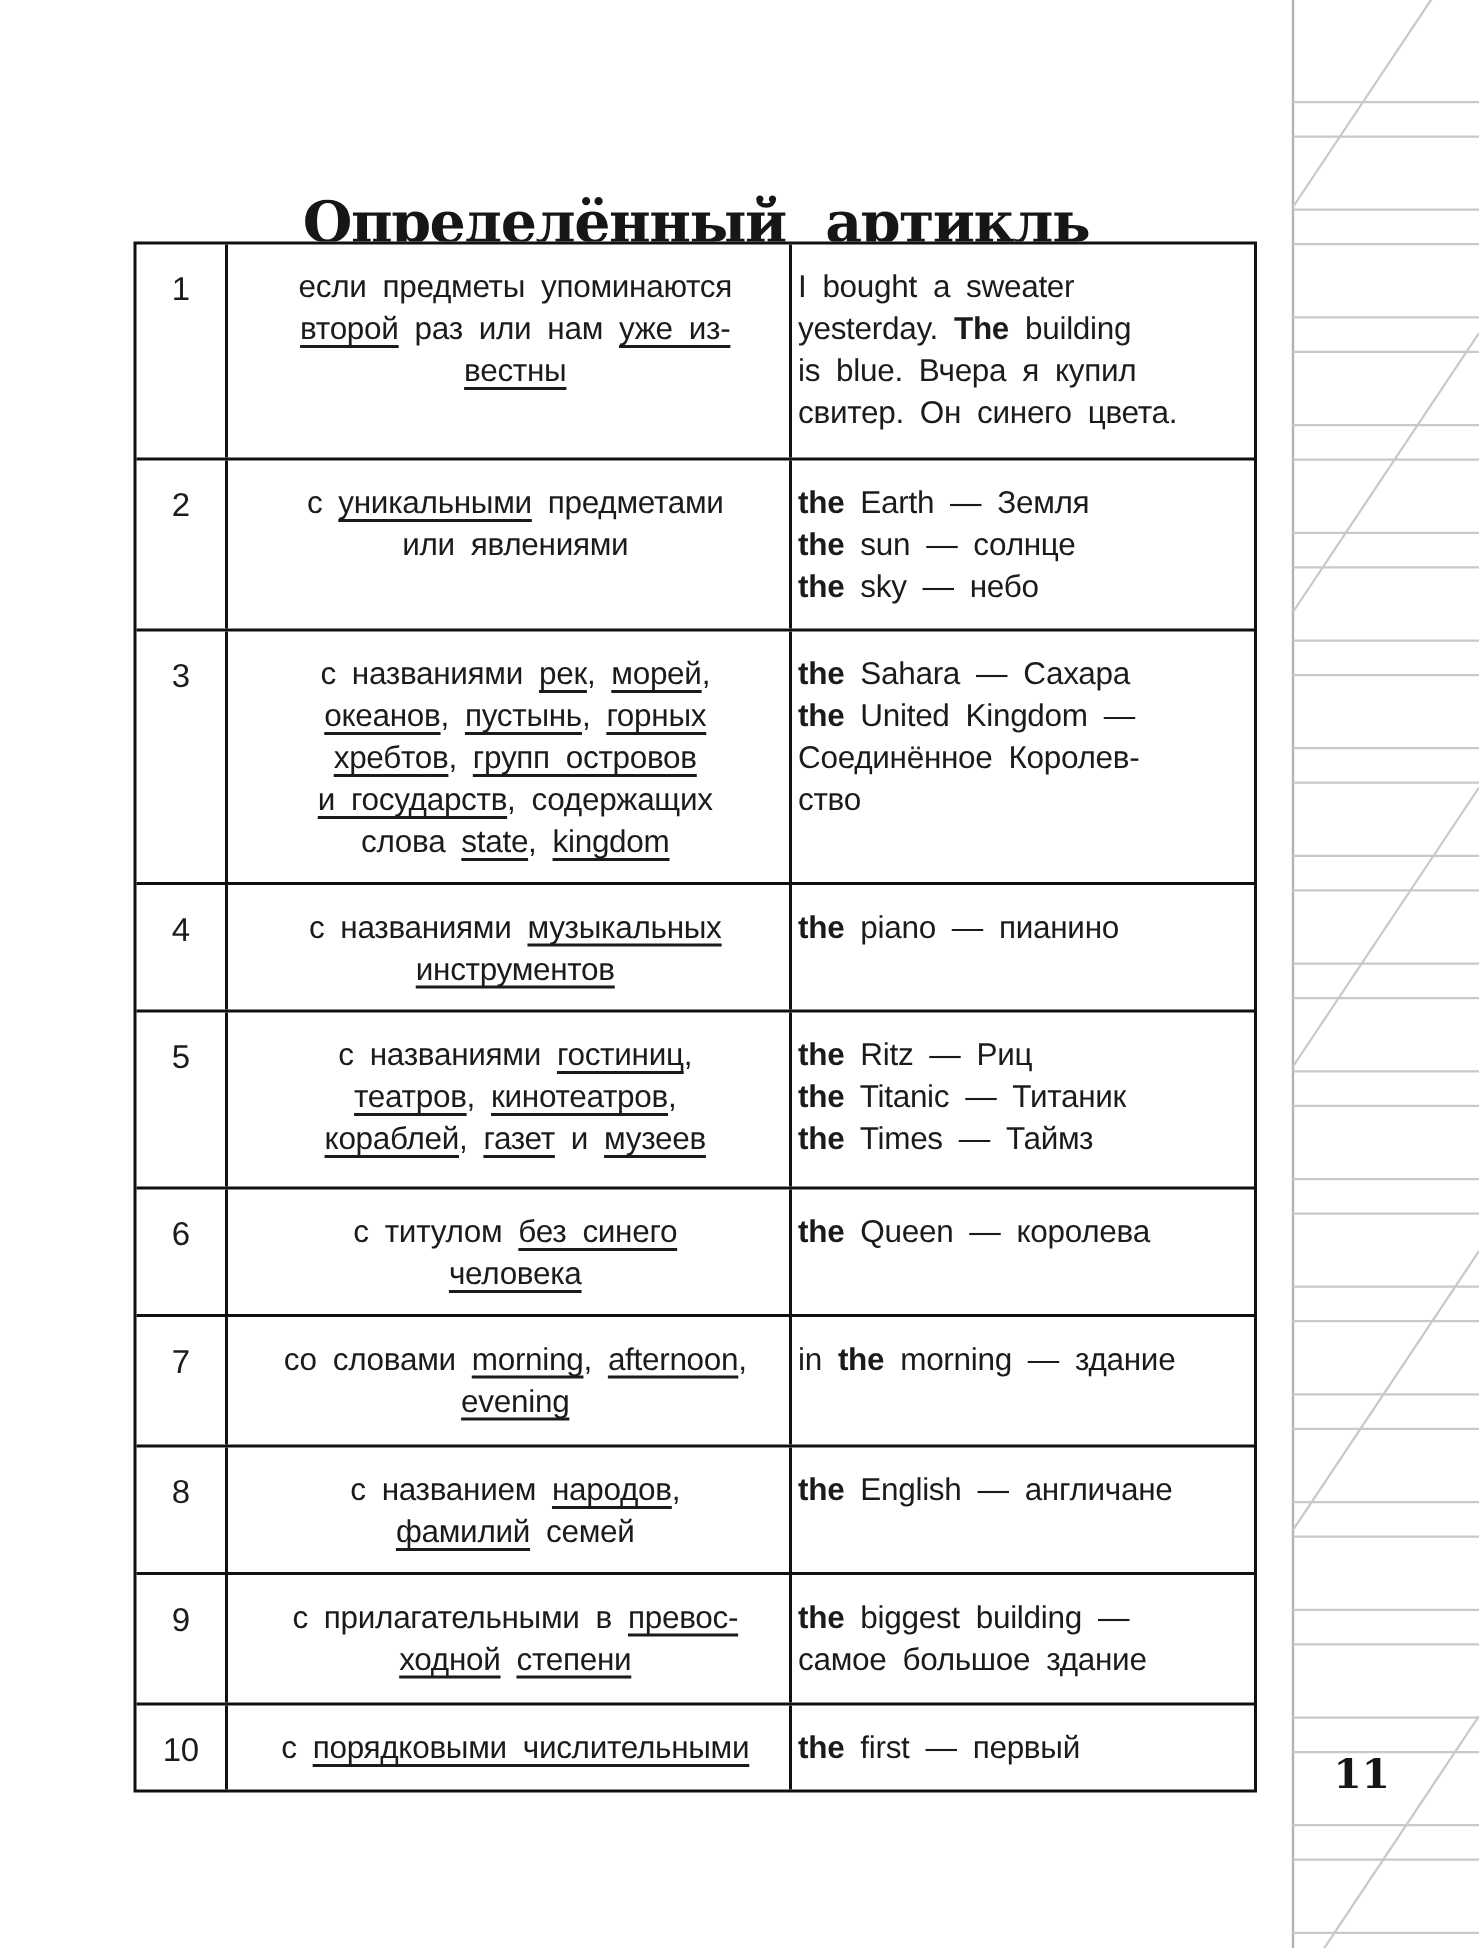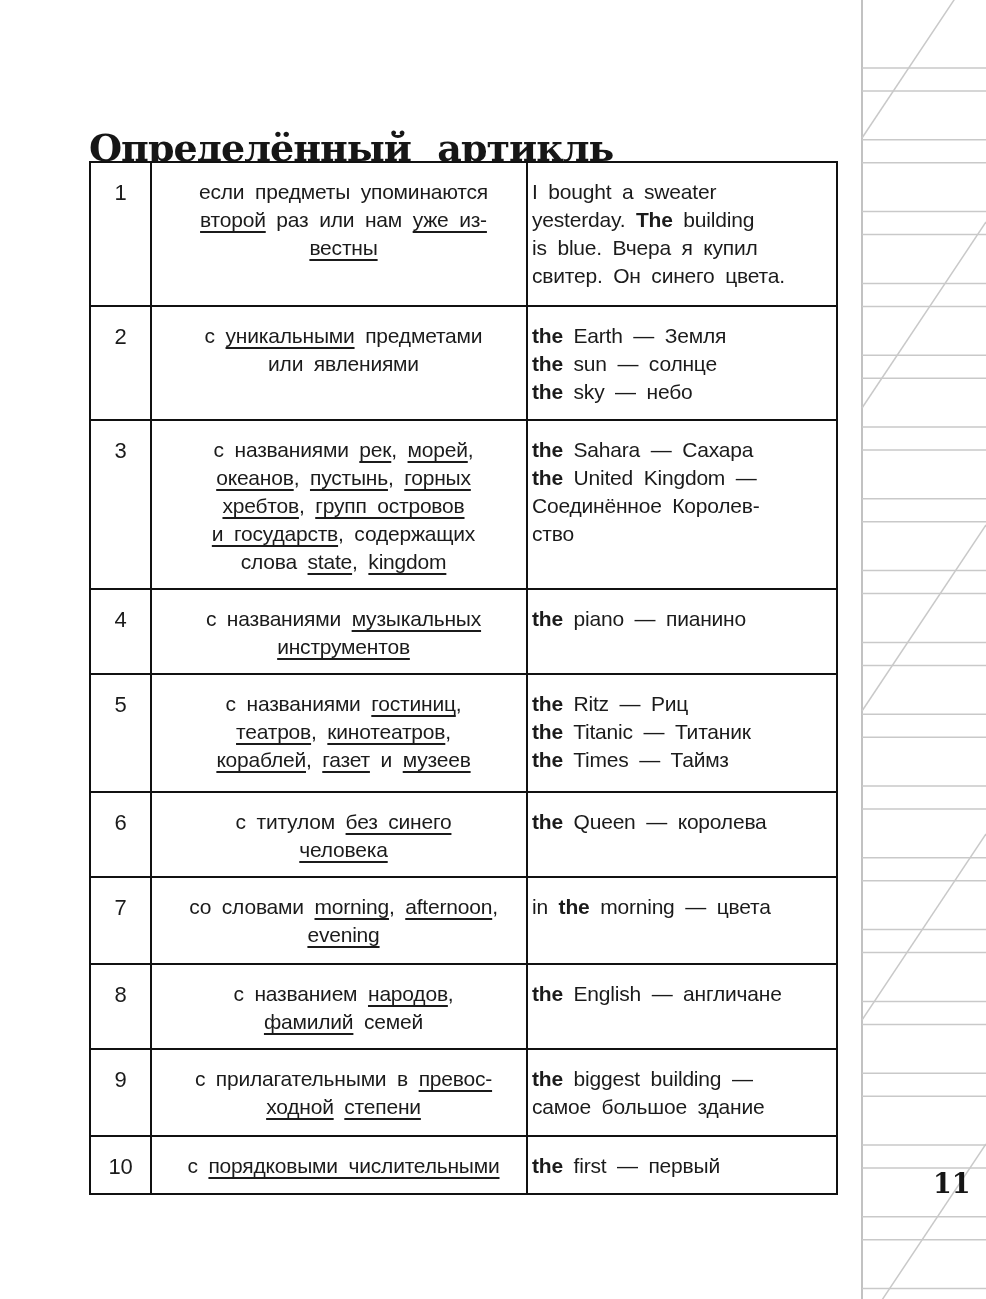--- a/index.html
+++ b/index.html
@@ -9,21 +9,21 @@
     color: #1b1b1b;
     font-family: "Liberation Sans", sans-serif;
     position: relative;
     overflow: hidden;
   }
 
   .page-title {
     position: absolute;
     left: 89px; top: 102px;
     width: 750px;
-    text-align: left;
+    text-align: center;
     font-family: "DejaVu Serif", serif;
     font-weight: bold;
     font-size: 38px;
     line-height: 1.1;
     letter-spacing: -1px;
     word-spacing: 14px;
     color: #161616;
   }
 
   .gtable {
@@ -73,21 +73,20 @@
     width: 131px; height: 1299px;
   }
 
   .page-num {
     position: absolute;
     left: 889px; top: 1168px;
     font-family: "DejaVu Serif", serif;
     font-weight: bold;
     font-size: 27px;
     color: #161616;
-    margin-left: 44px;
   }
 </style>
 </head>
 <body>
 
 <h1 class="page-title">Определённый артикль</h1>
 
 <div class="gtable" id="gtable">
     <div class="grow" style="min-height: 142px;">
       <div class="cell cell-num">1</div>
@@ -115,21 +114,21 @@
       <div class="cell cell-ex"><span class="b">the</span><span> Ritz — Риц</span><br><span class="b">the</span><span> Titanic — Титаник</span><br><span class="b">the</span><span> Times — Таймз</span></div>
     </div>
     <div class="grow" style="min-height: 80px;">
       <div class="cell cell-num">6</div>
       <div class="cell cell-rule"><span>с титулом </span><span class="u">без синего</span><br><span class="u">человека</span></div>
       <div class="cell cell-ex"><span class="b">the</span><span> Queen — королева</span></div>
     </div>
     <div class="grow" style="min-height: 87px;">
       <div class="cell cell-num">7</div>
       <div class="cell cell-rule"><span>со словами </span><span class="u">morning</span><span>, </span><span class="u">afternoon</span><span>,</span><br><span class="u">evening</span></div>
-      <div class="cell cell-ex"><span>in </span><span class="b">the</span><span> morning — цвета</span></div>
+      <div class="cell cell-ex"><span>in </span><span class="b">the</span><span> morning — здание</span></div>
     </div>
     <div class="grow" style="min-height: 85px;">
       <div class="cell cell-num">8</div>
       <div class="cell cell-rule"><span>с названием </span><span class="u">народов</span><span>,</span><br><span class="u">фамилий</span><span> семей</span></div>
       <div class="cell cell-ex"><span class="b">the</span><span> English — англичане</span></div>
     </div>
     <div class="grow" style="min-height: 87px;">
       <div class="cell cell-num">9</div>
       <div class="cell cell-rule"><span>с прилагательными в </span><span class="u">превос-</span><br><span class="u">ходной</span><span> </span><span class="u">степени</span></div>
       <div class="cell cell-ex"><span class="b">the</span><span> biggest building —</span><br><span>самое большое здание</span></div>

